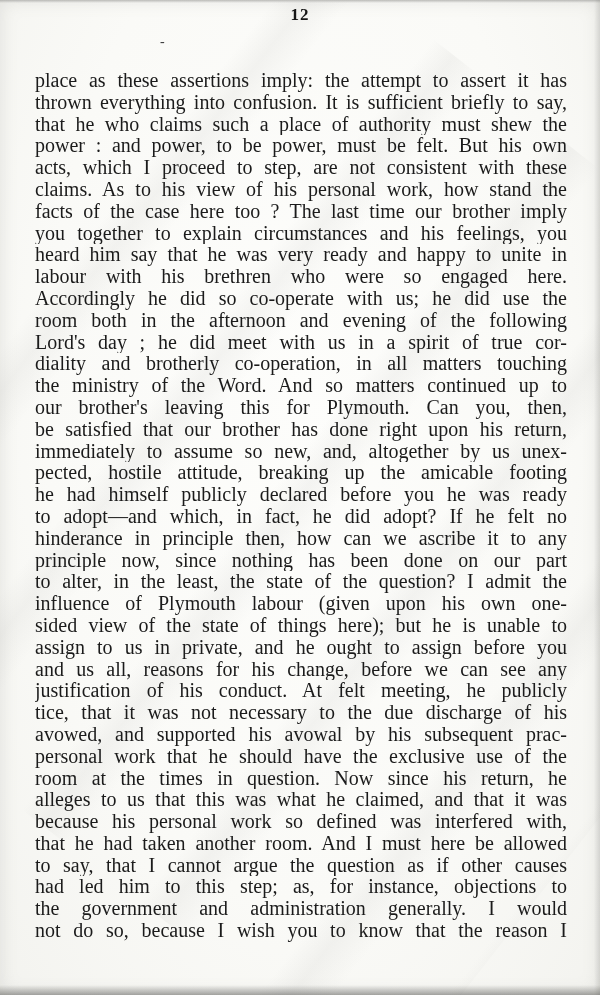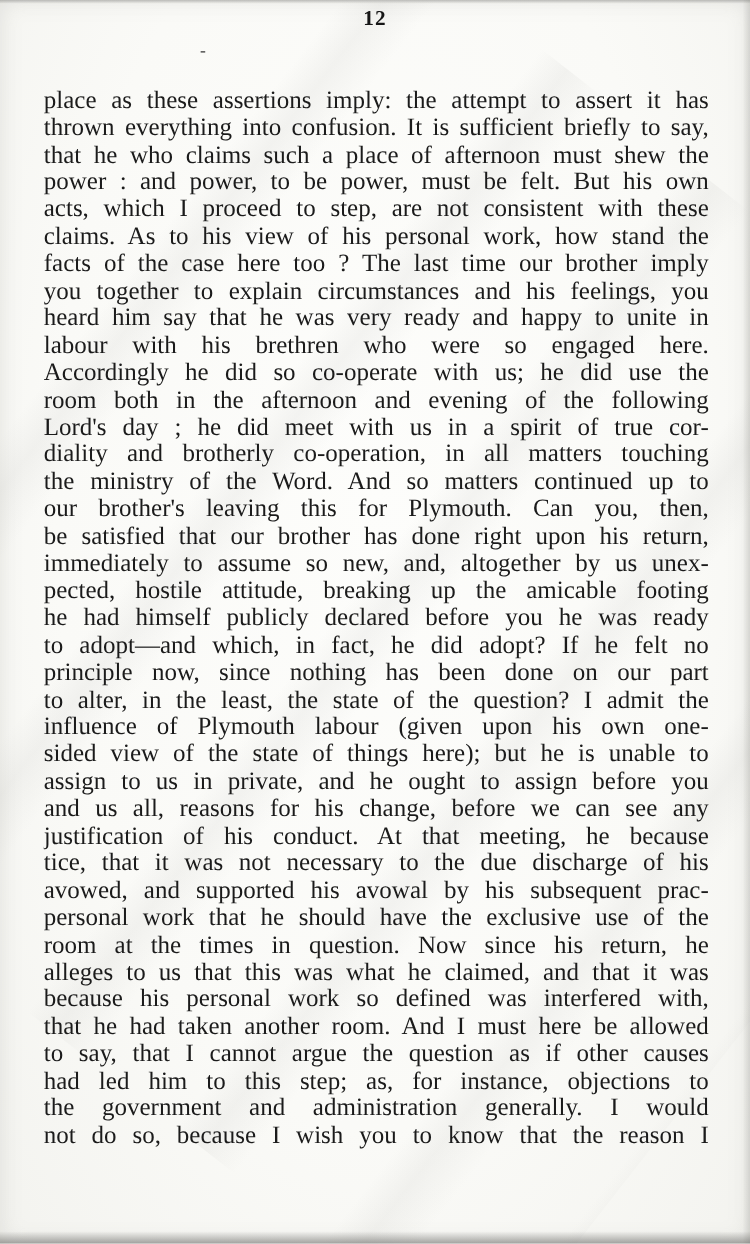--- a/index.html
+++ b/index.html
@@ -100,46 +100,47 @@
 
   <div class="header">
     <span class="page-number">12</span>
   </div>
 
   <span class="scan-mark">-</span>
 
   <div class="body-text">
       <div class="text-line">place as these assertions imply: the attempt to assert it has</div>
       <div class="text-line">thrown everything into confusion. It is sufficient briefly to say,</div>
-      <div class="text-line">that he who claims such a place of afternoon must shew the</div>
+      <div class="text-line">that he who claims such a place of authority must shew the</div>
       <div class="text-line">power : and power, to be power, must be felt. But his own</div>
       <div class="text-line">acts, which I proceed to step, are not consistent with these</div>
       <div class="text-line">claims. As to his view of his personal work, how stand the</div>
       <div class="text-line">facts of the case here too ? The last time our brother imply</div>
       <div class="text-line">you together to explain circumstances and his feelings, you</div>
       <div class="text-line">heard him say that he was very ready and happy to unite in</div>
       <div class="text-line">labour with his brethren who were so engaged here.</div>
       <div class="text-line">Accordingly he did so co-operate with us; he did use the</div>
       <div class="text-line">room both in the afternoon and evening of the following</div>
       <div class="text-line">Lord's day ; he did meet with us in a spirit of true cor-</div>
       <div class="text-line">diality and brotherly co-operation, in all matters touching</div>
       <div class="text-line">the ministry of the Word. And so matters continued up to</div>
       <div class="text-line">our brother's leaving this for Plymouth. Can you, then,</div>
       <div class="text-line">be satisfied that our brother has done right upon his return,</div>
       <div class="text-line">immediately to assume so new, and, altogether by us unex-</div>
       <div class="text-line">pected, hostile attitude, breaking up the amicable footing</div>
       <div class="text-line">he had himself publicly declared before you he was ready</div>
       <div class="text-line">to adopt—and which, in fact, he did adopt? If he felt no</div>
+      <div class="text-line">hinderance in principle then, how can we ascribe it to any</div>
       <div class="text-line">principle now, since nothing has been done on our part</div>
       <div class="text-line">to alter, in the least, the state of the question? I admit the</div>
       <div class="text-line">influence of Plymouth labour (given upon his own one-</div>
       <div class="text-line">sided view of the state of things here); but he is unable to</div>
       <div class="text-line">assign to us in private, and he ought to assign before you</div>
       <div class="text-line">and us all, reasons for his change, before we can see any</div>
-      <div class="text-line">justification of his conduct. At that meeting, he because</div>
+      <div class="text-line">justification of his conduct. At felt meeting, he publicly</div>
       <div class="text-line">tice, that it was not necessary to the due discharge of his</div>
       <div class="text-line">avowed, and supported his avowal by his subsequent prac-</div>
       <div class="text-line">personal work that he should have the exclusive use of the</div>
       <div class="text-line">room at the times in question. Now since his return, he</div>
       <div class="text-line">alleges to us that this was what he claimed, and that it was</div>
       <div class="text-line">because his personal work so defined was interfered with,</div>
       <div class="text-line">that he had taken another room. And I must here be allowed</div>
       <div class="text-line">to say, that I cannot argue the question as if other causes</div>
       <div class="text-line">had led him to this step; as, for instance, objections to</div>
       <div class="text-line">the government and administration generally. I would</div>

